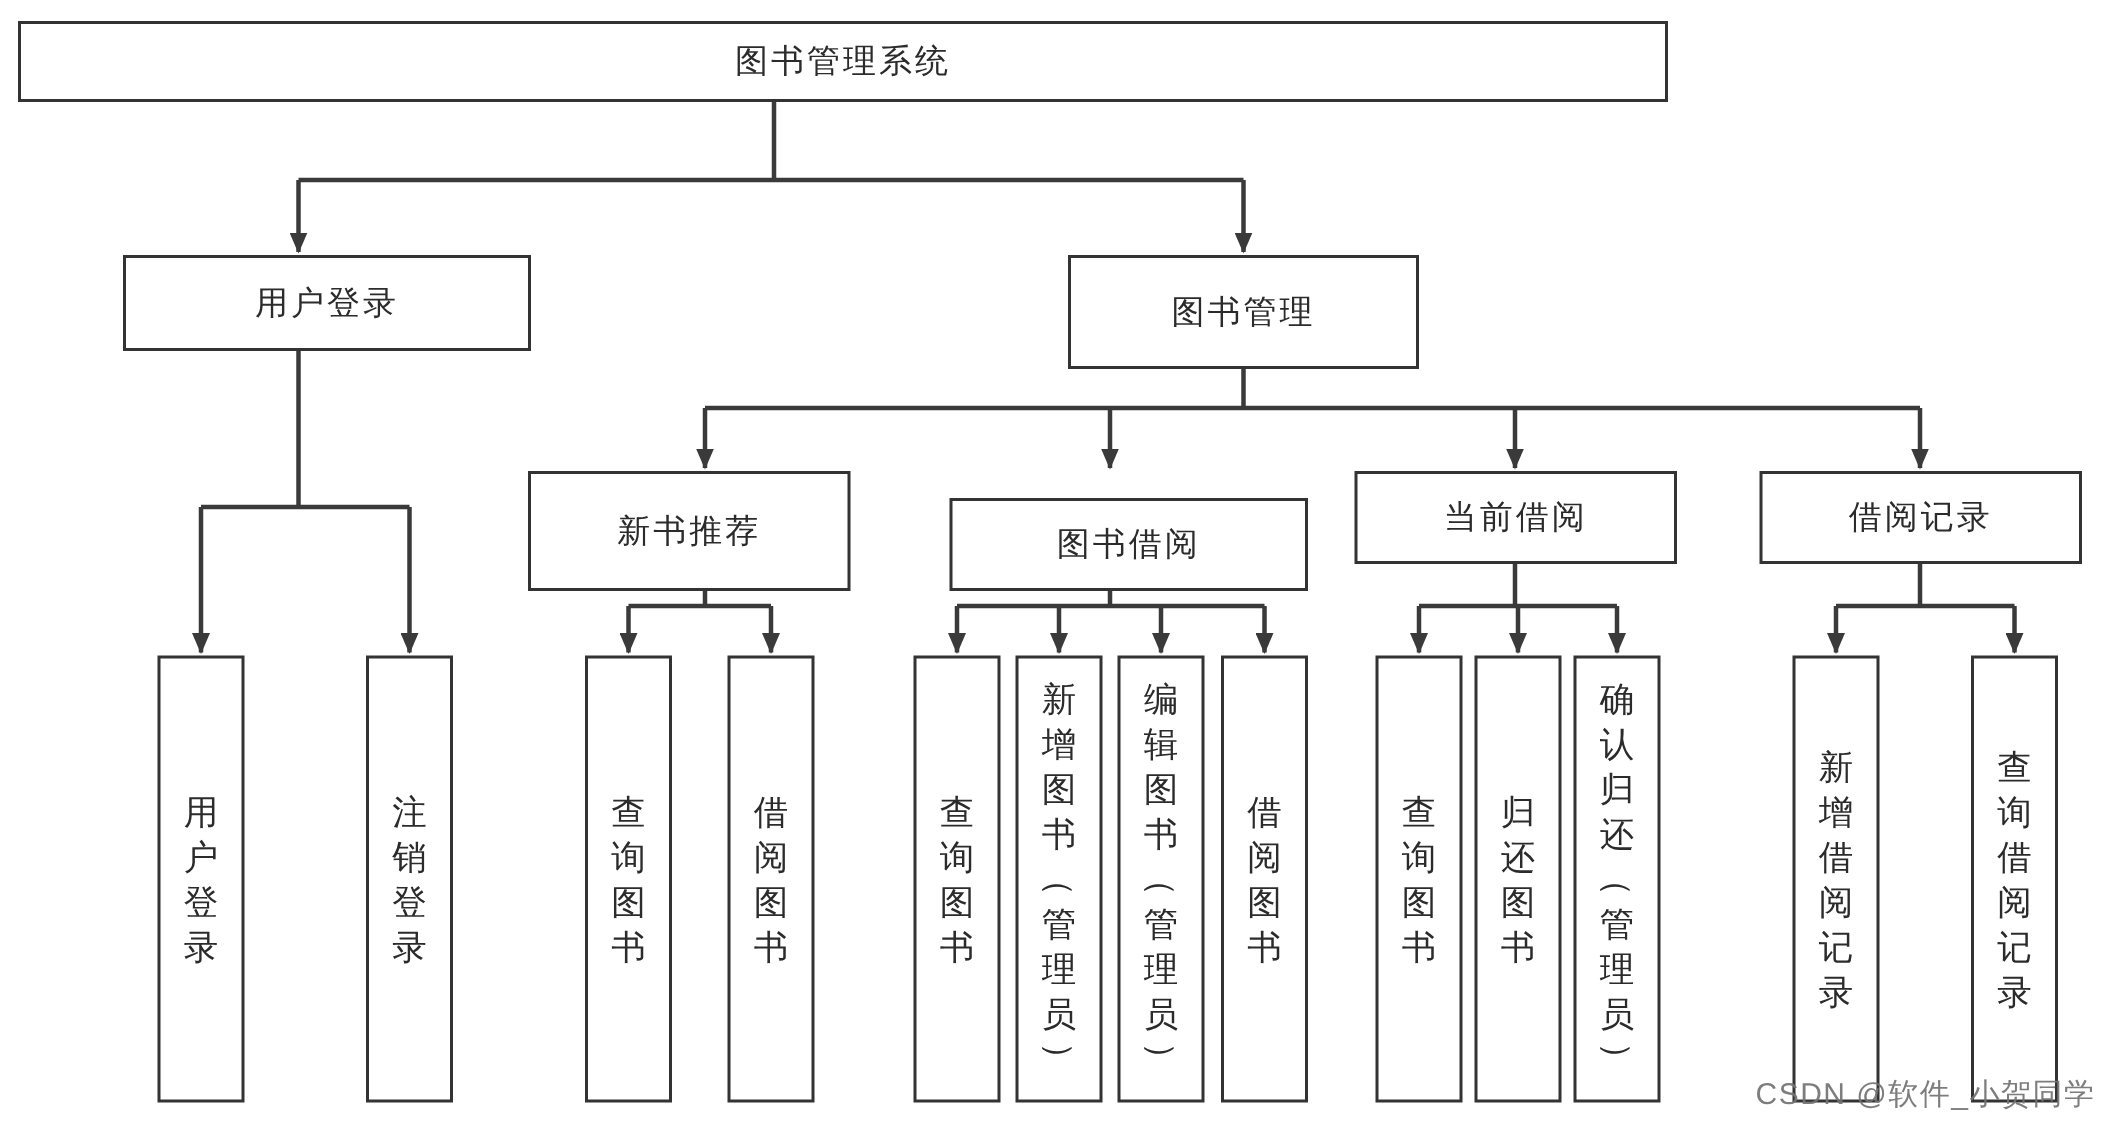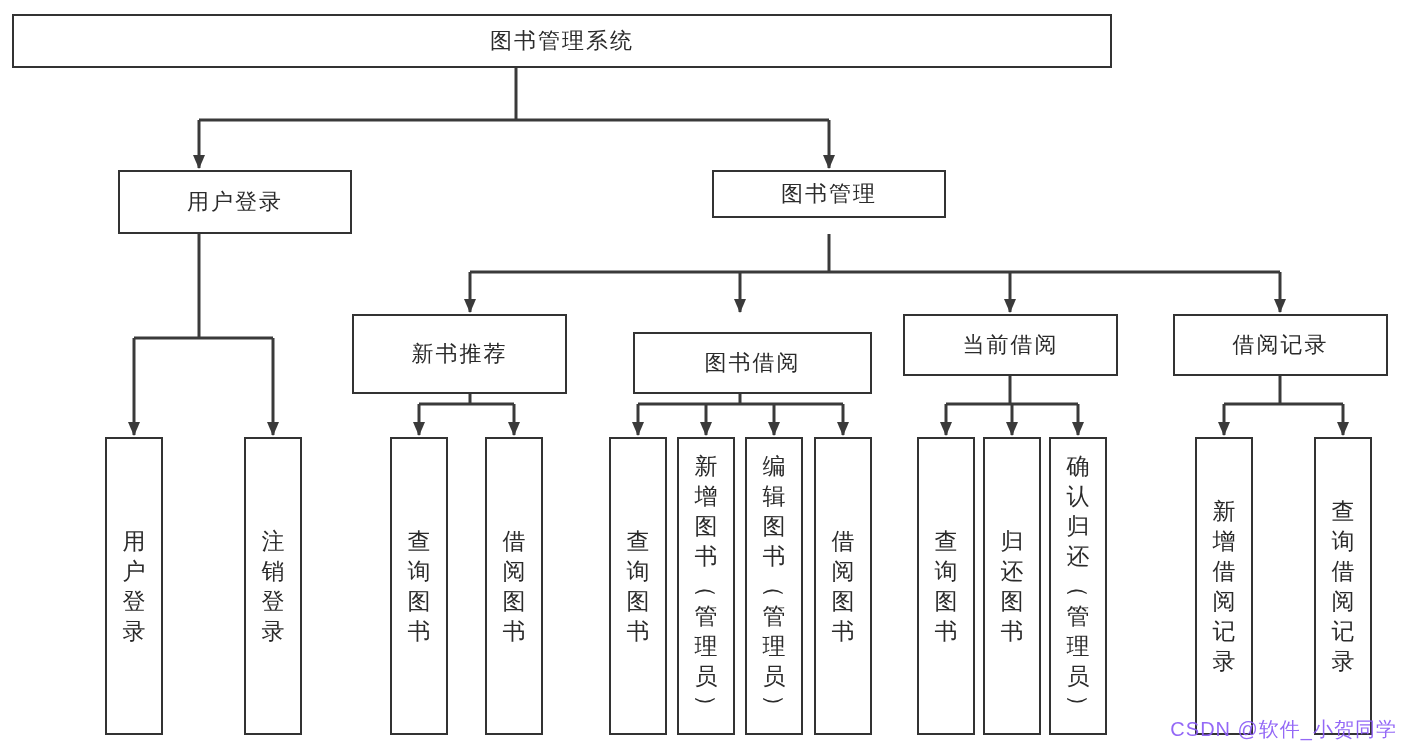--- a/index.html
+++ b/index.html
@@ -91,22 +91,22 @@
 
       <path d="M1280,376 V404"></path>
       <path d="M1224,404 H1343"></path>
       <path d="M1224,404 V435" marker-end="url(#arrow)"></path>
       <path d="M1343,404 V435" marker-end="url(#arrow)"></path>
     </g>
   </svg>
 
   <div class="node hnode" style="left:12px;top:14px;width:1100px;height:54px;">图书管理系统</div>
 
-  <div class="node hnode" style="left:82px;top:170px;width:234px;height:64px;margin-left:36px;">用户登录</div>
-  <div class="node hnode" style="left:712px;top:170px;width:234px;height:48px;">图书管理</div>
+  <div class="node hnode" style="left:82px;top:170px;width:272px;height:64px;">用户登录</div>
+  <div class="node hnode" style="left:712px;top:170px;width:234px;height:76px;">图书管理</div>
 
   <div class="node hnode" style="left:352px;top:314px;width:215px;height:80px;">新书推荐</div>
   <div class="node hnode" style="left:633px;top:332px;width:239px;height:62px;">图书借阅</div>
   <div class="node hnode" style="left:1173px;top:314px;width:215px;height:62px;">借阅记录</div>
   <div class="node hnode" style="left:903px;top:314px;width:215px;height:62px;">当前借阅</div>
 
   <div class="node vnode" style="left:105px;">
     <div class="vtext">
         <span>用</span>
         <span>户</span>
@@ -227,15 +227,15 @@
     <div class="vtext">
         <span>查</span>
         <span>询</span>
         <span>借</span>
         <span>阅</span>
         <span>记</span>
         <span>录</span>
       </div>
   </div>
 
-  <div class="watermark" style="color: #8b5cf6;">CSDN @软件_小贺同学</div>
+  <div class="watermark" style="color: #737373;">CSDN @软件_小贺同学</div>
 
 </div>
 
 </body></html>

